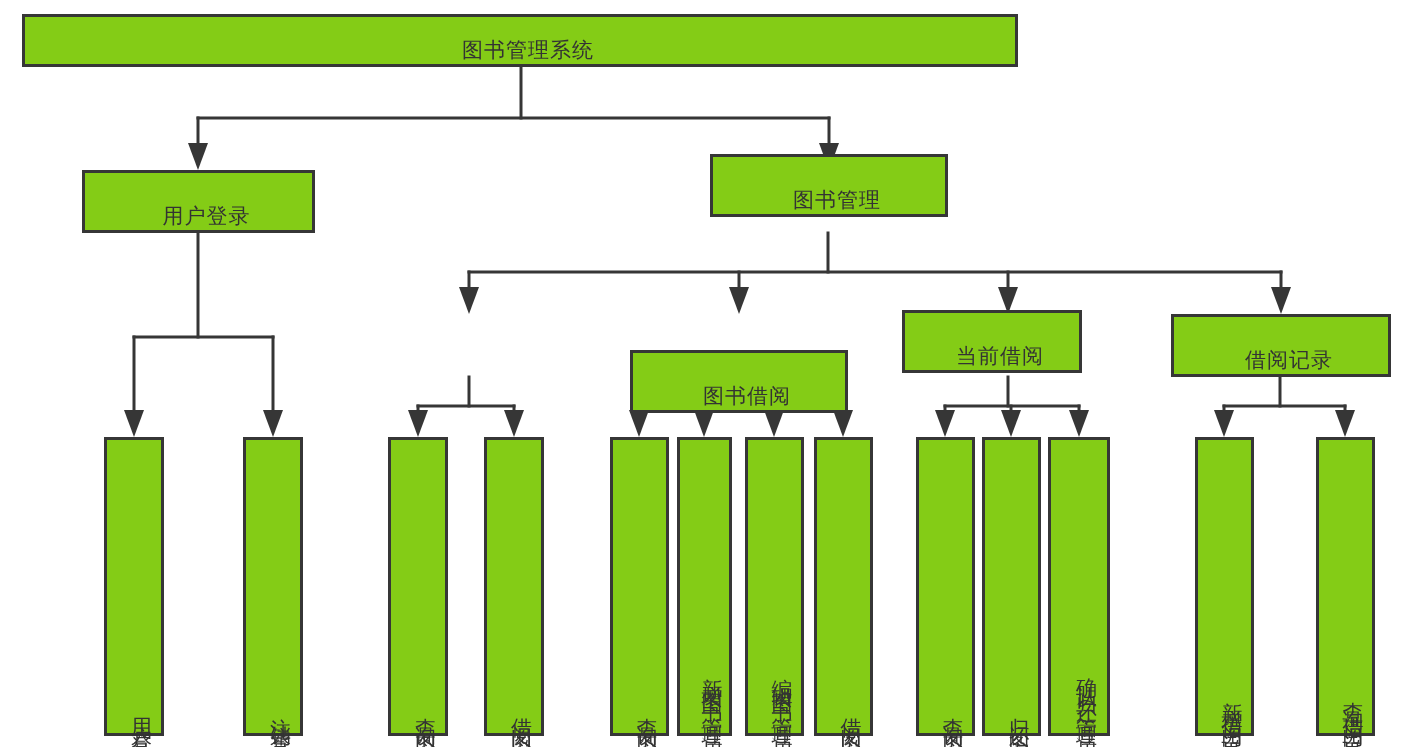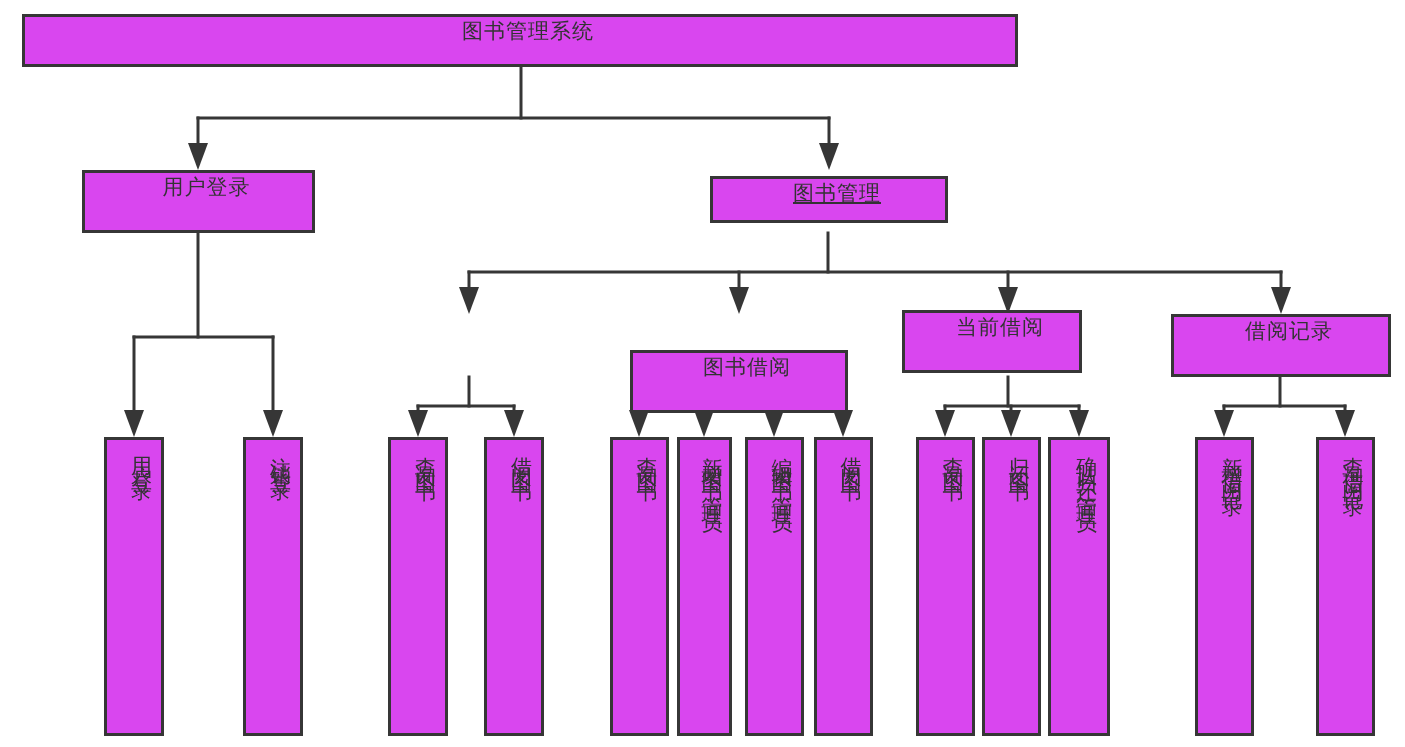--- a/index.html
+++ b/index.html
@@ -18,23 +18,23 @@
   }
   #connectors{
     position:absolute;
     left:0;top:0;
     width:1405px;height:747px;
   }
   .box{
     position:absolute;
     box-sizing:border-box;
     border:3px solid var(--line);
-    background:#d946ef;
+    background:#84cc16;
     display:flex;
-    align-items:flex-start;
+    align-items:flex-end;
     justify-content:center;
     color:var(--text);
     padding-left:16px;
   }
   .h-label{
     font-size:21px;
     letter-spacing:1px;
     white-space:nowrap;
   }
   .v-label{
@@ -131,21 +131,21 @@
     </g>
   </svg>
 
   <div class="box" style="left:22px;top:14px;width:996px;height:53px;">
     <span class="h-label">图书管理系统</span>
   </div>
 
   <div class="box" style="left:82px;top:170px;width:233px;height:63px;">
     <span class="h-label">用户登录</span>
   </div>
-  <div class="box" style="left:710px;top:176px;width:238px;height:47px;text-decoration:underline;">
+  <div class="box" style="left:710px;top:154px;width:238px;height:63px;">
     <span class="h-label">图书管理</span>
   </div>
 
   <div class="box" style="left:630px;top:314px;width:218px;height:63px;margin-top:36px;">
     <span class="h-label">图书借阅</span>
   </div>
   <div class="box" style="left:902px;top:310px;width:180px;height:63px;">
     <span class="h-label">当前借阅</span>
   </div>
   <div class="box" style="left:1171px;top:314px;width:220px;height:63px;">

